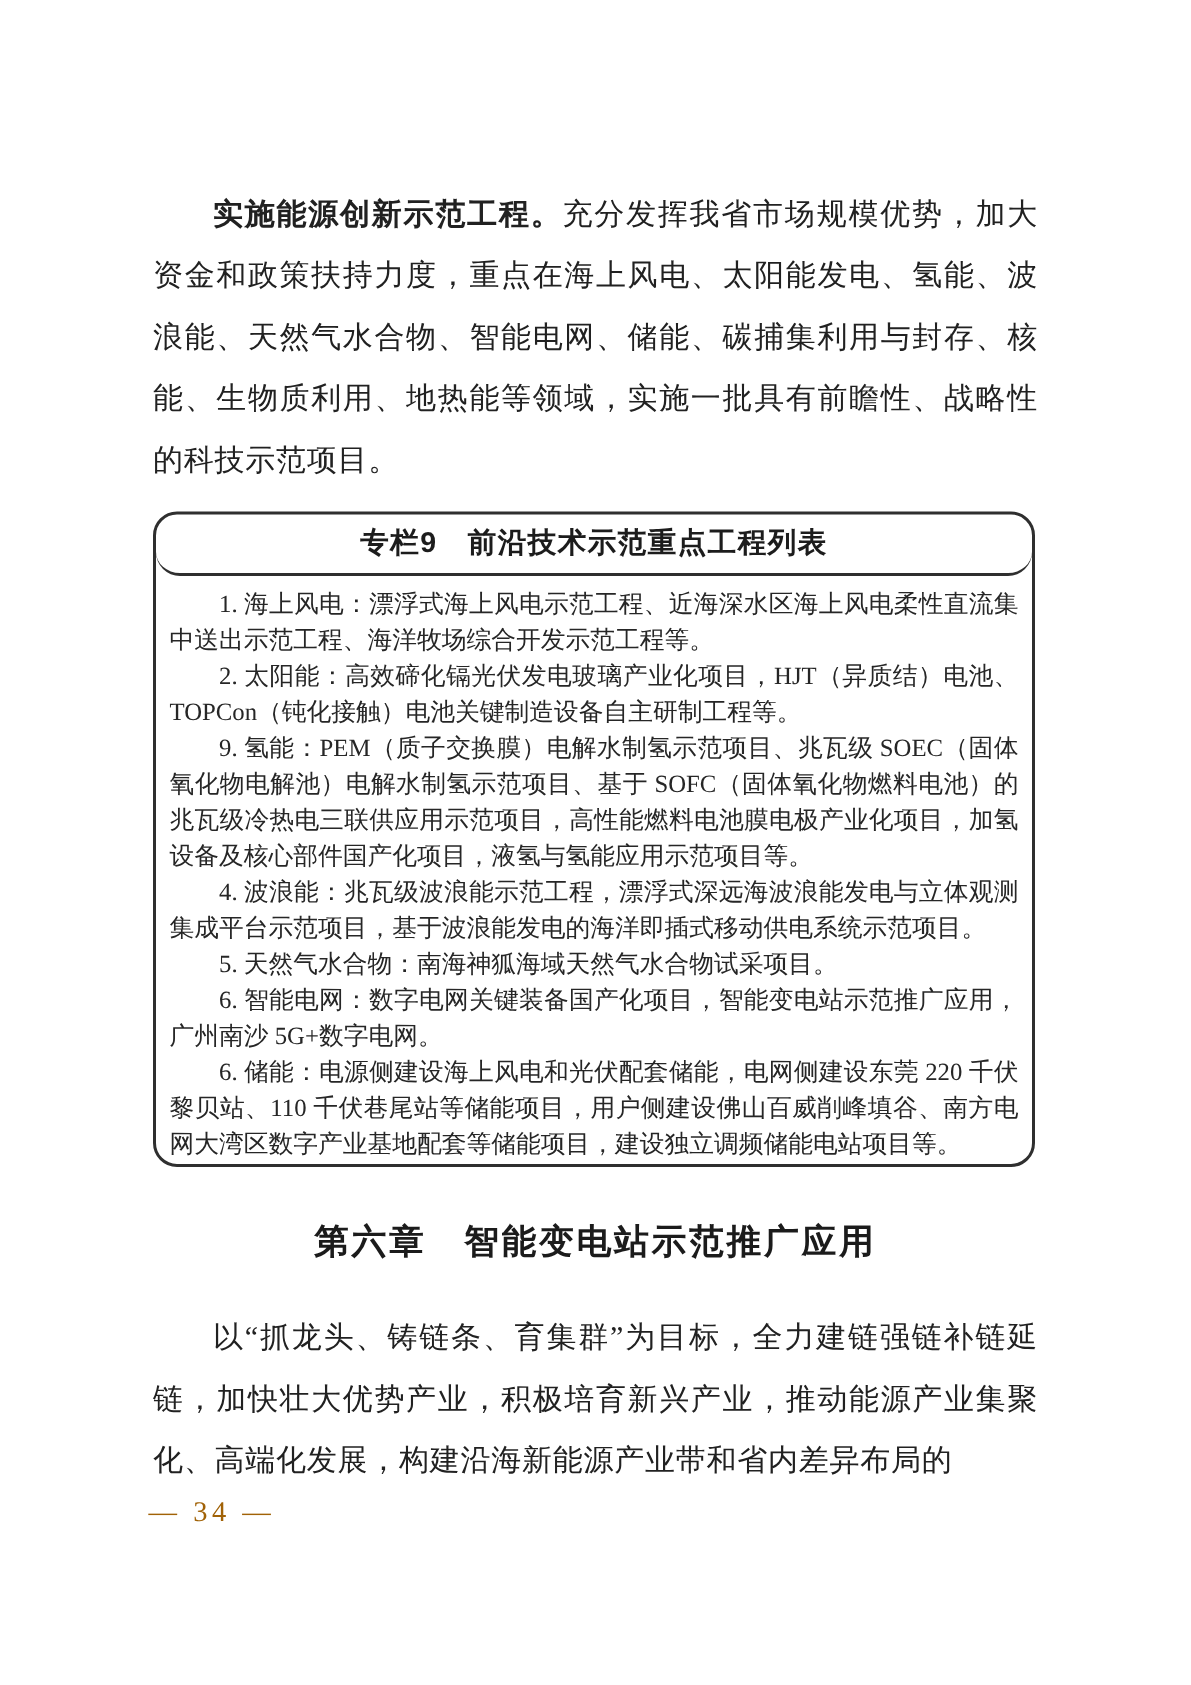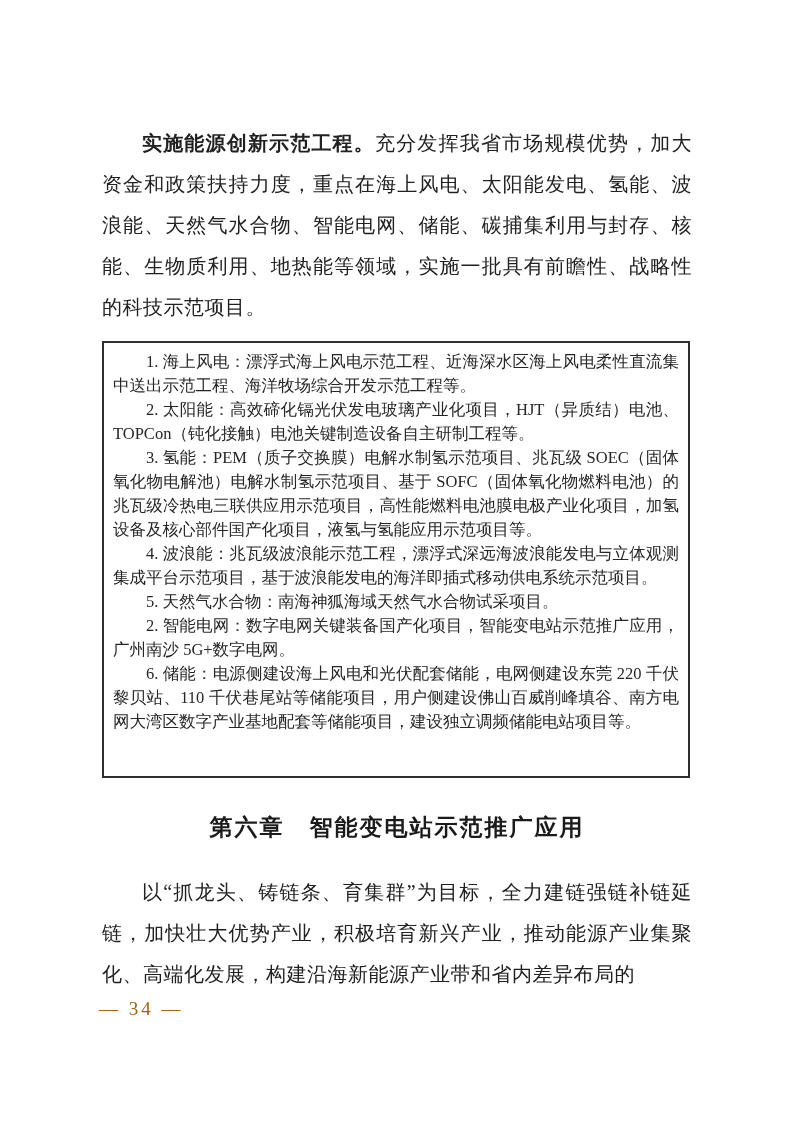--- a/index.html
+++ b/index.html
@@ -1,15 +1,15 @@
 <!DOCTYPE html>
 <html><head>
 <meta charset="utf-8">
 <style>
-  * { margin: 0; padding: 0; box-sizing: border-box; }
+  * { margin: 0; padding: 0; box-sizing: border-box; border-radius: 16px; }
   html, body { width: 794px; height: 1123px; }
   body {
     background: #ffffff;
     position: relative;
     font-family: "Liberation Serif", "DejaVu Serif", serif;
     color: #212121;
     overflow: hidden;
   }
   .page { position: absolute; inset: 0; background: #ffffff; }
 
@@ -80,27 +80,28 @@
   }
 </style>
 </head>
 <body>
 
 <div class="page">
 
   <p class="para" id="para1"><span class="lead">实施能源创新示范工程。</span><span>充分发挥我省市场规模优势，加大资金和政策扶持力度，重点在海上风电、太阳能发电、氢能、波浪能、天然气水合物、智能电网、储能、碳捕集利用与封存、核能、生物质利用、地热能等领域，实施一批具有前瞻性、战略性的科技示范项目。</span></p>
 
   <div class="colbox">
+    <div class="colbox-title">专栏9　前沿技术示范重点工程列表</div>
     <div class="colbox-body">
       <p class="box-item">1. 海上风电：漂浮式海上风电示范工程、近海深水区海上风电柔性直流集中送出示范工程、海洋牧场综合开发示范工程等。</p>
       <p class="box-item">2. 太阳能：高效碲化镉光伏发电玻璃产业化项目，HJT（异质结）电池、TOPCon（钝化接触）电池关键制造设备自主研制工程等。</p>
-      <p class="box-item">3. 氢能：PEM（质子交换膜）电解水制氢示范项目、兆瓦级 SOEC（固体氧化物电解池）电解水制氢示范项目、基于 SOFC（固体氧化物燃料电池）的兆瓦级冷热电三联供应用示范项目，高性能燃料电池膜电极产业化项目，加氢设备及核心部件国产化项目，液氢与氢能应用示范项目等。</p>
+      <p class="box-item">9. 氢能：PEM（质子交换膜）电解水制氢示范项目、兆瓦级 SOEC（固体氧化物电解池）电解水制氢示范项目、基于 SOFC（固体氧化物燃料电池）的兆瓦级冷热电三联供应用示范项目，高性能燃料电池膜电极产业化项目，加氢设备及核心部件国产化项目，液氢与氢能应用示范项目等。</p>
       <p class="box-item">4. 波浪能：兆瓦级波浪能示范工程，漂浮式深远海波浪能发电与立体观测集成平台示范项目，基于波浪能发电的海洋即插式移动供电系统示范项目。</p>
       <p class="box-item">5. 天然气水合物：南海神狐海域天然气水合物试采项目。</p>
-      <p class="box-item">2. 智能电网：数字电网关键装备国产化项目，智能变电站示范推广应用，广州南沙 5G+数字电网。</p>
+      <p class="box-item">6. 智能电网：数字电网关键装备国产化项目，智能变电站示范推广应用，广州南沙 5G+数字电网。</p>
       <p class="box-item">6. 储能：电源侧建设海上风电和光伏配套储能，电网侧建设东莞 220 千伏黎贝站、110 千伏巷尾站等储能项目，用户侧建设佛山百威削峰填谷、南方电网大湾区数字产业基地配套等储能项目，建设独立调频储能电站项目等。</p>
     </div>
   </div>
 
   <h2 class="chapter">第六章　智能变电站示范推广应用</h2>
 
   <p class="para" id="para2"><span>以“抓龙头、铸链条、育集群”为目标，全力建链强链补链延链，加快壮大优势产业，积极培育新兴产业，推动能源产业集聚化、高端化发展，构建沿海新能源产业带和省内差异布局的</span></p>
 
   <div class="pageno">— 34 —</div>
 

